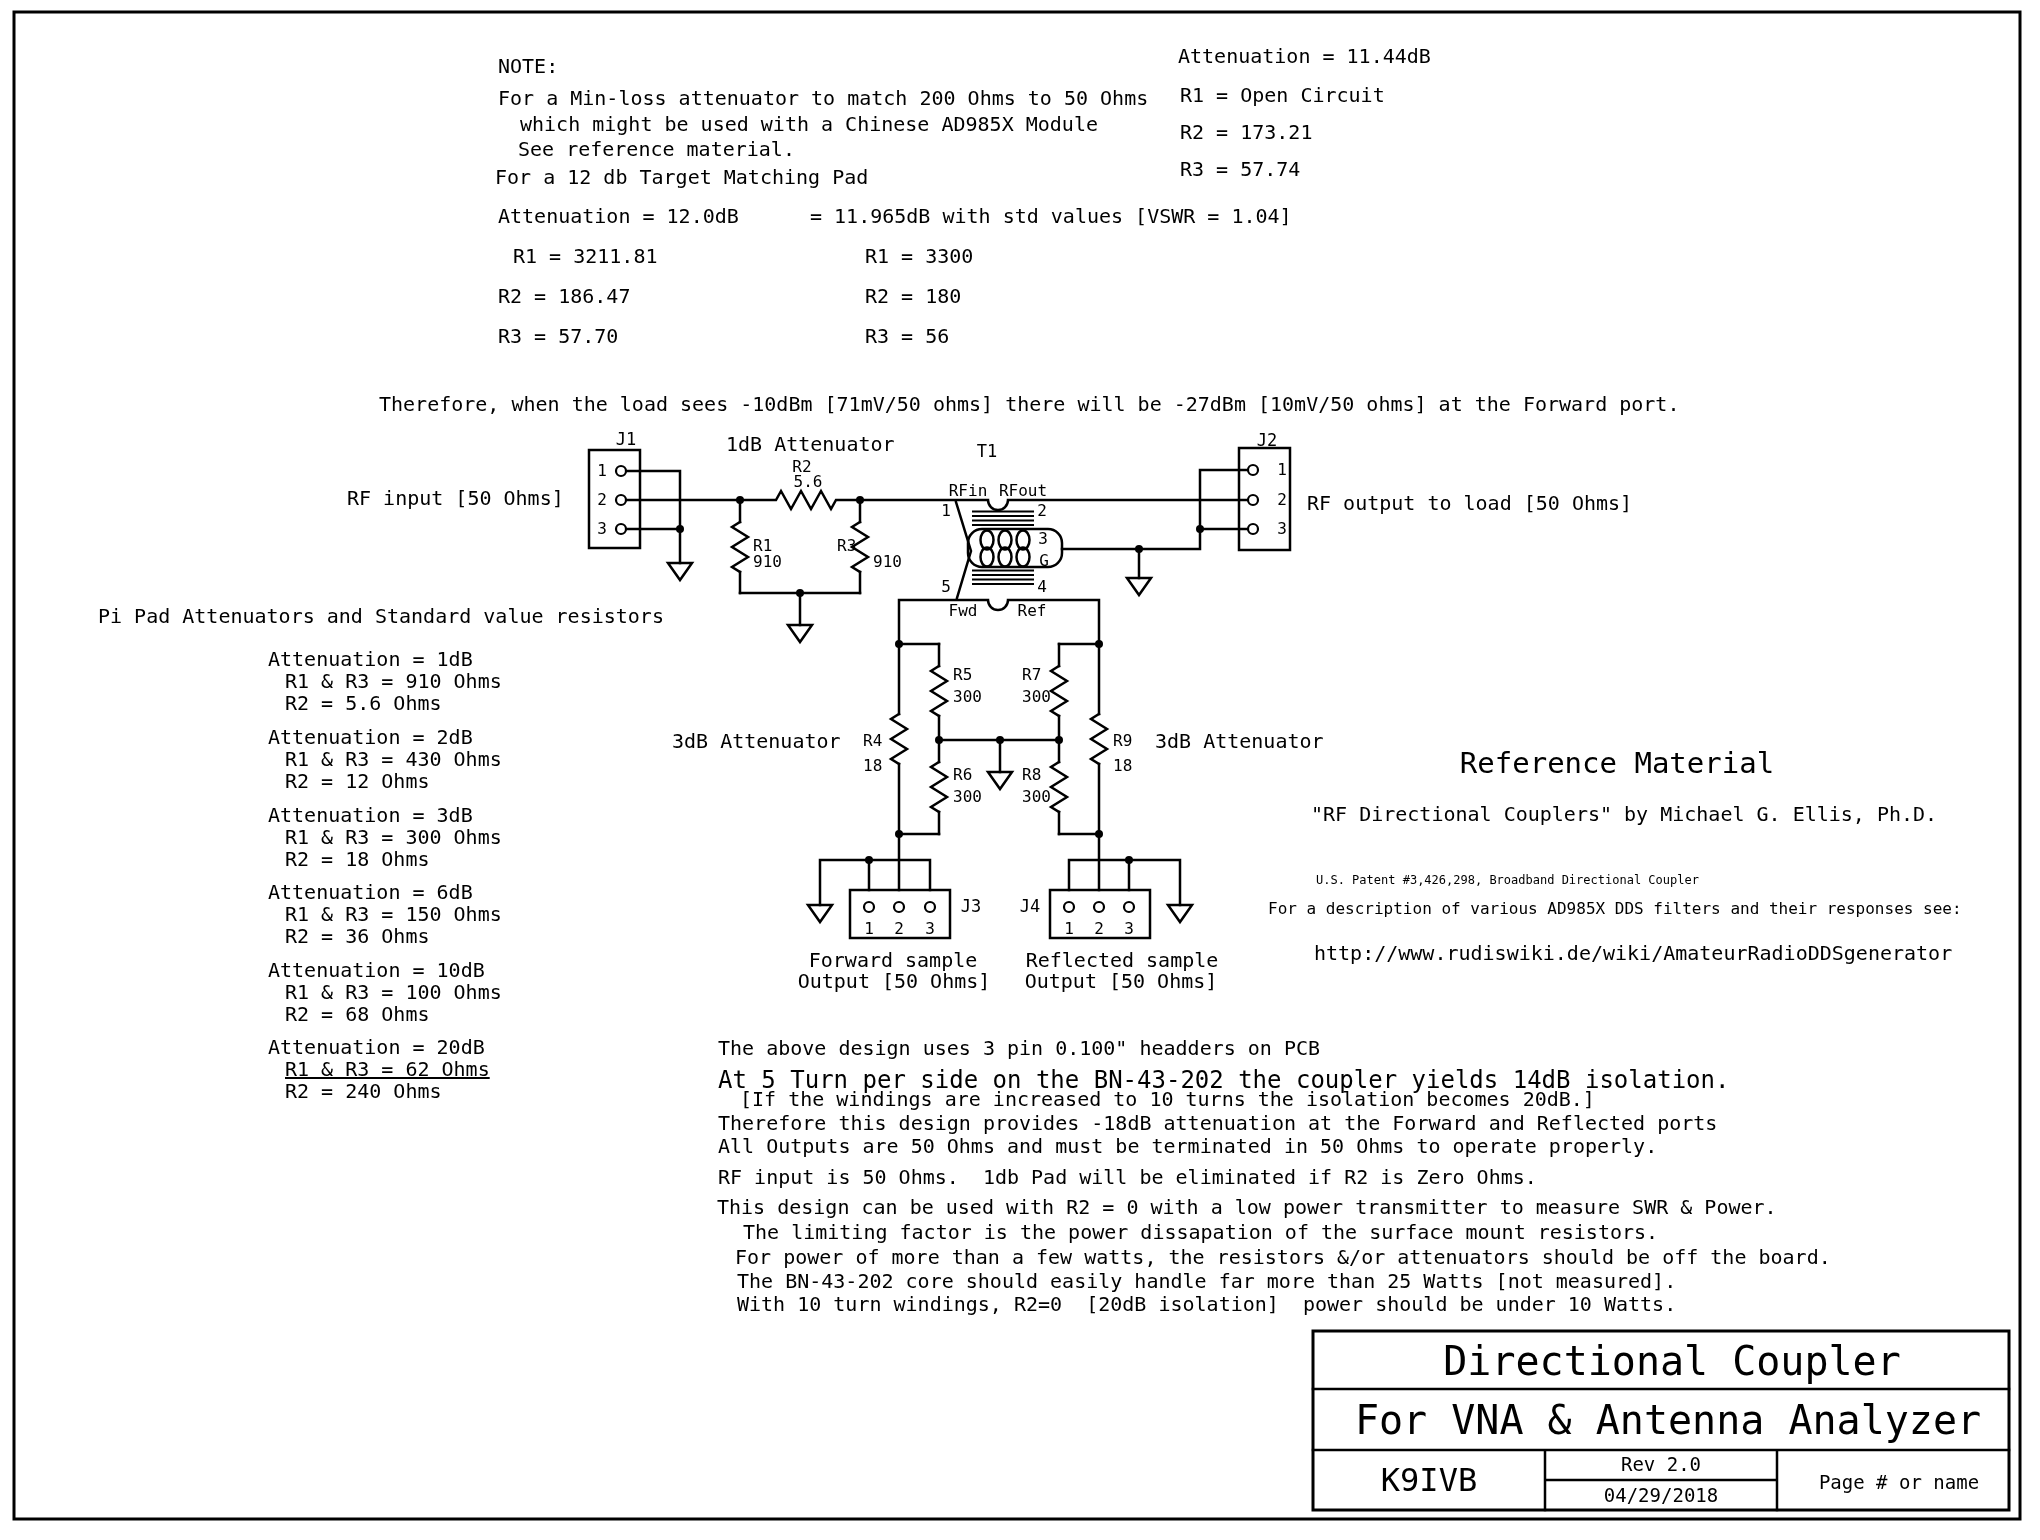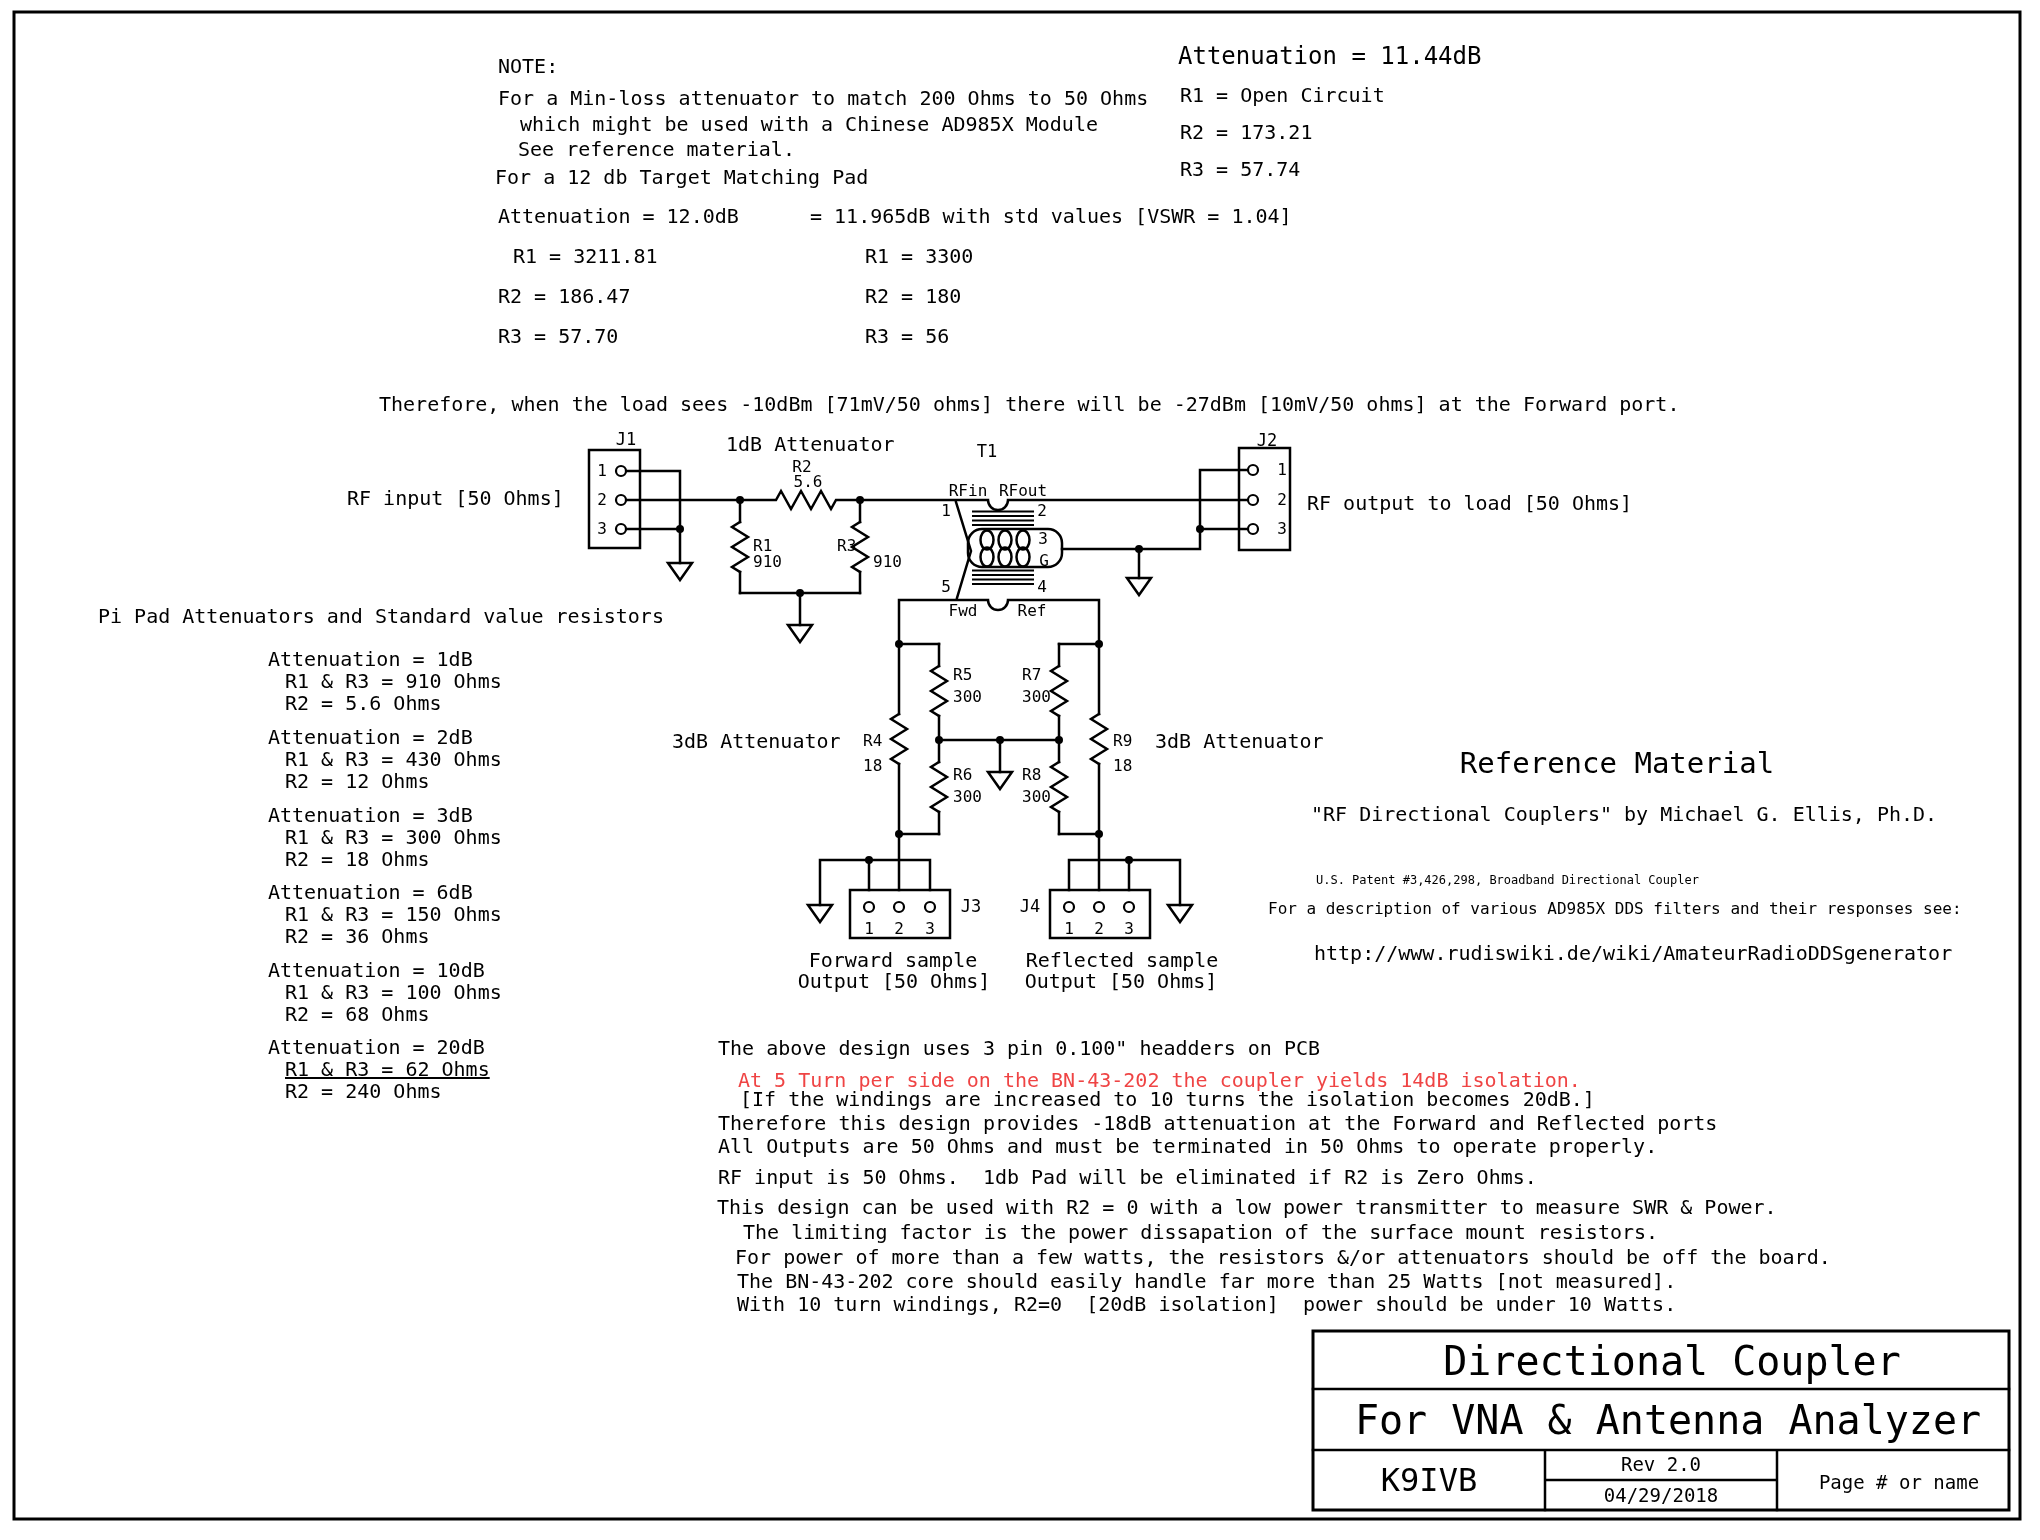--- a/index.html
+++ b/index.html
@@ -143,21 +143,21 @@
       <span class="lb a-l" style="left: 518px; top: 149px; font-size: 20px; color: rgb(0, 0, 0);">See reference material.</span>
       <span class="lb a-l" style="left: 495px; top: 177px; font-size: 20px; color: rgb(0, 0, 0);">For a 12 db Target Matching Pad</span>
       <span class="lb a-l" style="left: 498px; top: 216px; font-size: 20px; color: rgb(0, 0, 0);">Attenuation = 12.0dB</span>
       <span class="lb a-l" style="left: 810px; top: 216px; font-size: 20px; color: rgb(0, 0, 0);">= 11.965dB with std values [VSWR = 1.04]</span>
       <span class="lb a-l" style="left: 498px; top: 256px; font-size: 20px; color: rgb(0, 0, 0); margin-left: 15px;">R1 = 3211.81</span>
       <span class="lb a-l" style="left: 865px; top: 256px; font-size: 20px; color: rgb(0, 0, 0);">R1 = 3300</span>
       <span class="lb a-l" style="left: 498px; top: 296px; font-size: 20px; color: rgb(0, 0, 0);">R2 = 186.47</span>
       <span class="lb a-l" style="left: 865px; top: 296px; font-size: 20px; color: rgb(0, 0, 0);">R2 = 180</span>
       <span class="lb a-l" style="left: 498px; top: 336px; font-size: 20px; color: rgb(0, 0, 0);">R3 = 57.70</span>
       <span class="lb a-l" style="left: 865px; top: 336px; font-size: 20px; color: rgb(0, 0, 0);">R3 = 56</span>
-      <span class="lb a-l" style="left: 1178px; top: 56px; font-size: 24px; color: rgb(0, 0, 0);">Attenuation = 11.44dB</span>
+      <span class="lb a-l" style="left: 1178px; top: 56px; font-size: 20px; color: rgb(0, 0, 0);">Attenuation = 11.44dB</span>
       <span class="lb a-l" style="left: 1180px; top: 95px; font-size: 20px; color: rgb(0, 0, 0);">R1 = Open Circuit</span>
       <span class="lb a-l" style="left: 1180px; top: 132px; font-size: 20px; color: rgb(0, 0, 0);">R2 = 173.21</span>
       <span class="lb a-l" style="left: 1180px; top: 169px; font-size: 20px; color: rgb(0, 0, 0);">R3 = 57.74</span>
       <span class="lb a-l" style="left: 379px; top: 404px; font-size: 20px; color: rgb(0, 0, 0);">Therefore, when the load sees -10dBm [71mV/50 ohms] there will be -27dBm [10mV/50 ohms] at the Forward port.</span>
       <span class="lb a-c" style="left: 626px; top: 439px; font-size: 17px; color: rgb(0, 0, 0);">J1</span>
       <span class="lb a-l" style="left: 347px; top: 498px; font-size: 20px; color: rgb(0, 0, 0);">RF input [50 Ohms]</span>
       <span class="lb a-l" style="left: 726px; top: 444px; font-size: 20px; color: rgb(0, 0, 0);">1dB Attenuator</span>
       <span class="lb a-c" style="left: 802px; top: 467px; font-size: 16px; color: rgb(0, 0, 0);">R2</span>
       <span class="lb a-c" style="left: 808px; top: 482px; font-size: 16px; color: rgb(0, 0, 0);">5.6</span>
       <span class="lb a-c" style="left: 602px; top: 471px; font-size: 16px; color: rgb(0, 0, 0);">1</span>
@@ -227,21 +227,21 @@
       <span class="lb a-c" style="left: 893px; top: 960px; font-size: 20px; color: rgb(0, 0, 0);">Forward sample</span>
       <span class="lb a-c" style="left: 894px; top: 981px; font-size: 20px; color: rgb(0, 0, 0);">Output [50 Ohms]</span>
       <span class="lb a-c" style="left: 1122px; top: 960px; font-size: 20px; color: rgb(0, 0, 0);">Reflected sample</span>
       <span class="lb a-c" style="left: 1121px; top: 981px; font-size: 20px; color: rgb(0, 0, 0);">Output [50 Ohms]</span>
       <span class="lb a-c" style="left: 1617px; top: 763px; font-size: 29px; color: rgb(0, 0, 0);">Reference Material</span>
       <span class="lb a-l" style="left: 1311px; top: 814px; font-size: 20px; color: rgb(0, 0, 0);">"RF Directional Couplers" by Michael G. Ellis, Ph.D.</span>
       <span class="lb a-l" style="left: 1316px; top: 880px; font-size: 12px; color: rgb(0, 0, 0);">U.S. Patent #3,426,298, Broadband Directional Coupler</span>
       <span class="lb a-l" style="left: 1268px; top: 909px; font-size: 16px; color: rgb(0, 0, 0);">For a description of various AD985X DDS filters and their responses see:</span>
       <span class="lb a-l" style="left: 1314px; top: 953px; font-size: 20px; color: rgb(0, 0, 0);">http://www.rudiswiki.de/wiki/AmateurRadioDDSgenerator</span>
       <span class="lb a-l" style="left: 718px; top: 1048px; font-size: 20px; color: rgb(0, 0, 0);">The above design uses 3 pin 0.100" headders on PCB</span>
-      <span class="lb a-l" style="left: 718px; top: 1080px; font-size: 20px; color: #ef4444; margin-left: 20px;">At 5 Turn per side on the BN-43-202 the coupler yields 14dB isolation.</span>
+      <span class="lb a-l" style="left: 718px; top: 1080px; font-size: 24px; color: #000000;">At 5 Turn per side on the BN-43-202 the coupler yields 14dB isolation.</span>
       <span class="lb a-l" style="left: 740px; top: 1099px; font-size: 20px; color: rgb(0, 0, 0);">[If the windings are increased to 10 turns the isolation becomes 20dB.]</span>
       <span class="lb a-l" style="left: 718px; top: 1123px; font-size: 20px; color: rgb(0, 0, 0);">Therefore this design provides -18dB attenuation at the Forward and Reflected ports</span>
       <span class="lb a-l" style="left: 718px; top: 1146px; font-size: 20px; color: rgb(0, 0, 0);">All Outputs are 50 Ohms and must be terminated in 50 Ohms to operate properly.</span>
       <span class="lb a-l" style="left: 718px; top: 1177px; font-size: 20px; color: rgb(0, 0, 0);">RF input is 50 Ohms.  1db Pad will be eliminated if R2 is Zero Ohms.</span>
       <span class="lb a-l" style="left: 717px; top: 1207px; font-size: 20px; color: rgb(0, 0, 0);">This design can be used with R2 = 0 with a low power transmitter to measure SWR &amp; Power.</span>
       <span class="lb a-l" style="left: 743px; top: 1232px; font-size: 20px; color: rgb(0, 0, 0);">The limiting factor is the power dissapation of the surface mount resistors.</span>
       <span class="lb a-l" style="left: 735px; top: 1257px; font-size: 20px; color: rgb(0, 0, 0);">For power of more than a few watts, the resistors &amp;/or attenuators should be off the board.</span>
       <span class="lb a-l" style="left: 737px; top: 1281px; font-size: 20px; color: rgb(0, 0, 0);">The BN-43-202 core should easily handle far more than 25 Watts [not measured].</span>
       <span class="lb a-l" style="left: 737px; top: 1304px; font-size: 20px; color: rgb(0, 0, 0);">With 10 turn windings, R2=0  [20dB isolation]  power should be under 10 Watts.</span>
       <span class="lb a-c" style="left: 1672px; top: 1361px; font-size: 40px; color: rgb(0, 0, 0);">Directional Coupler</span>

